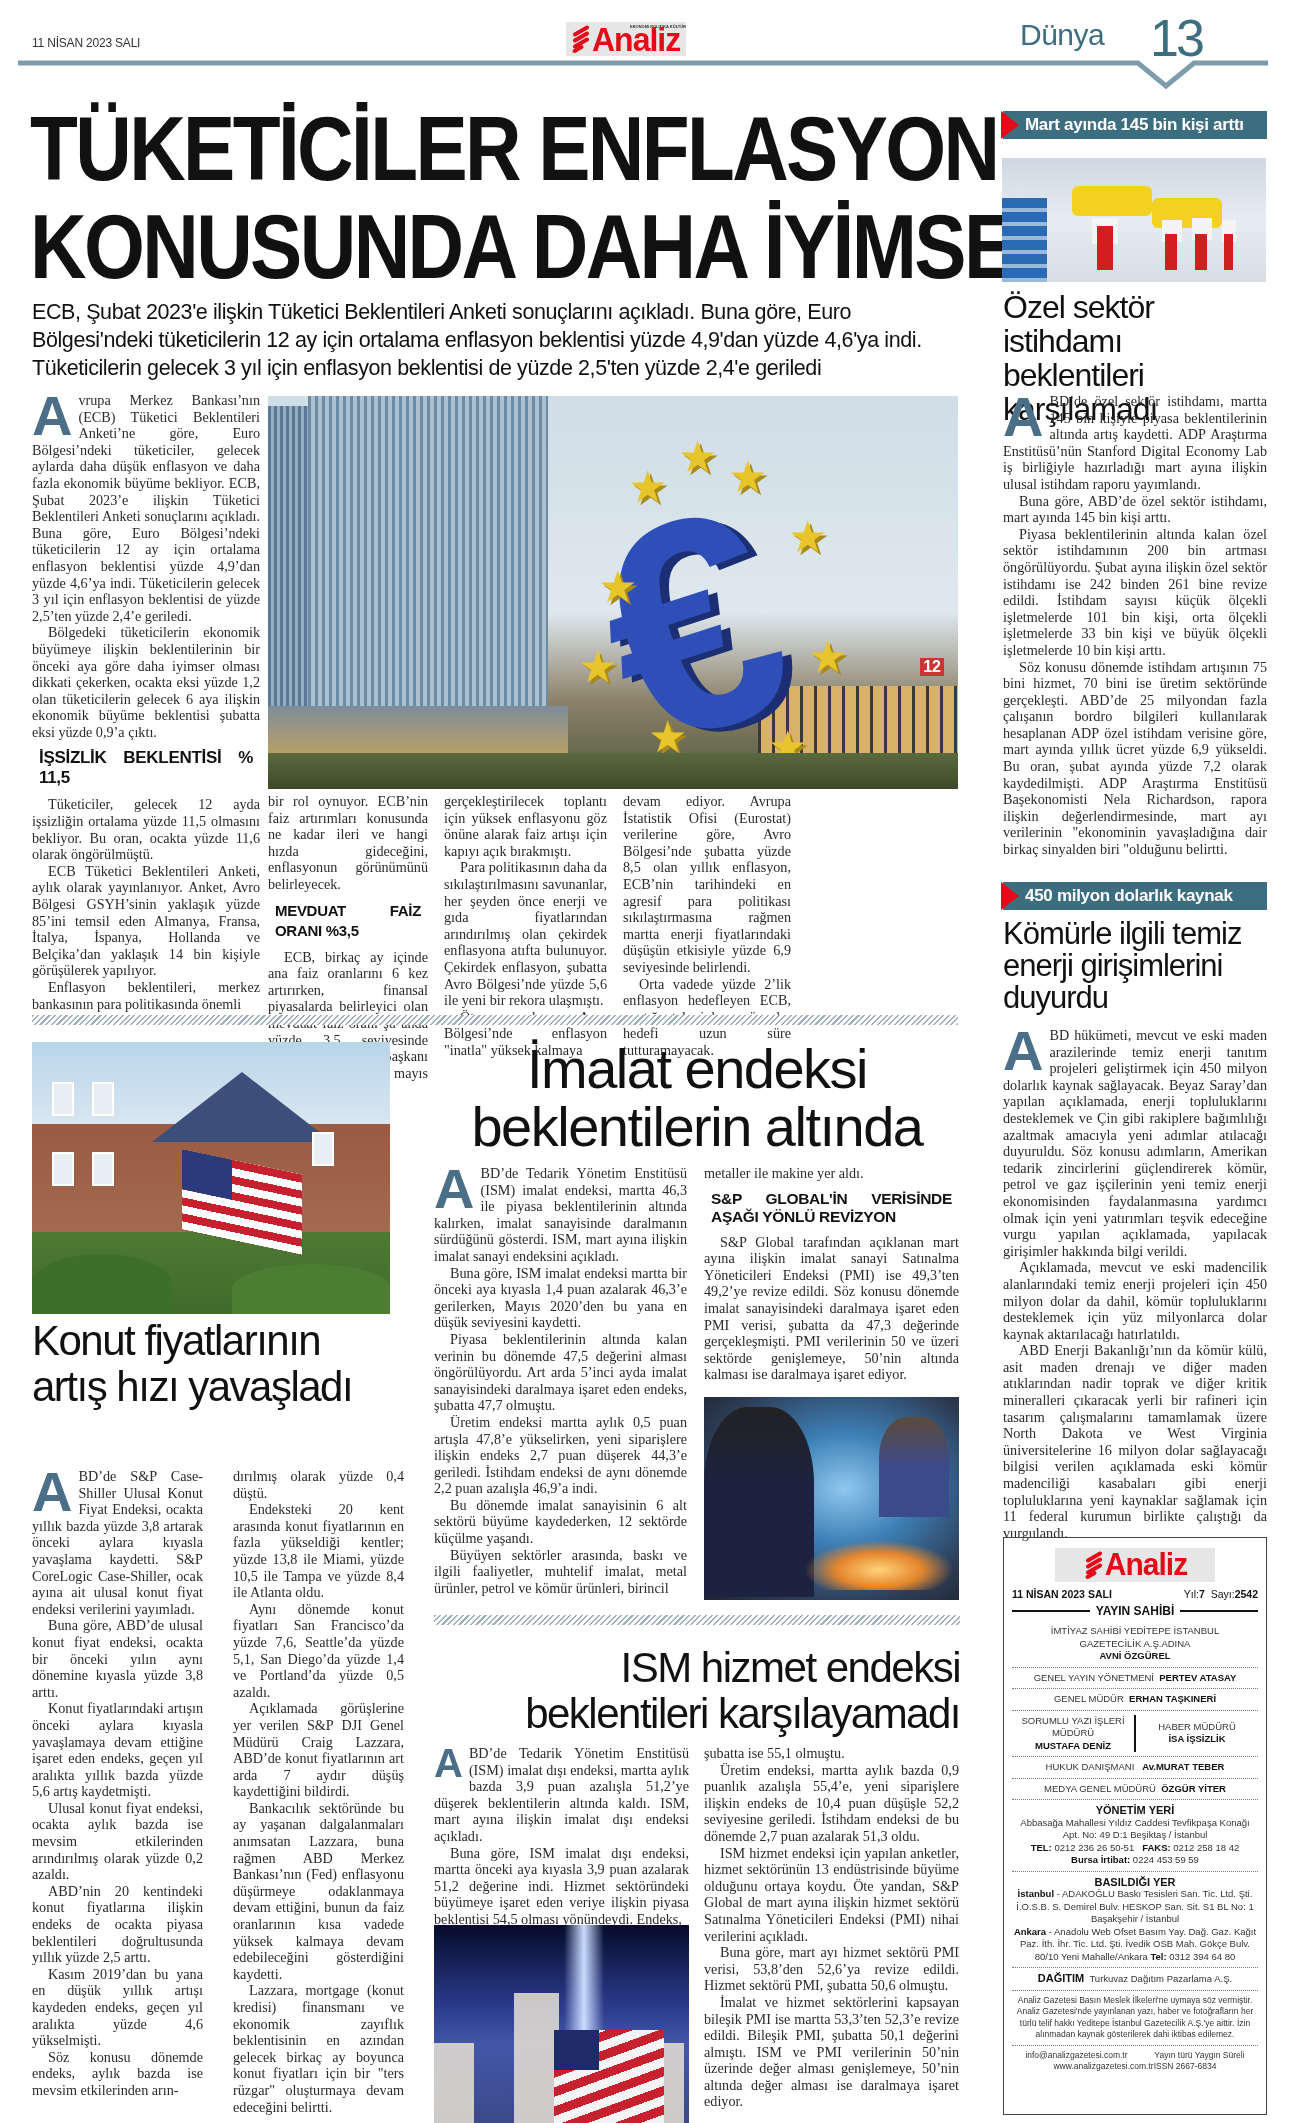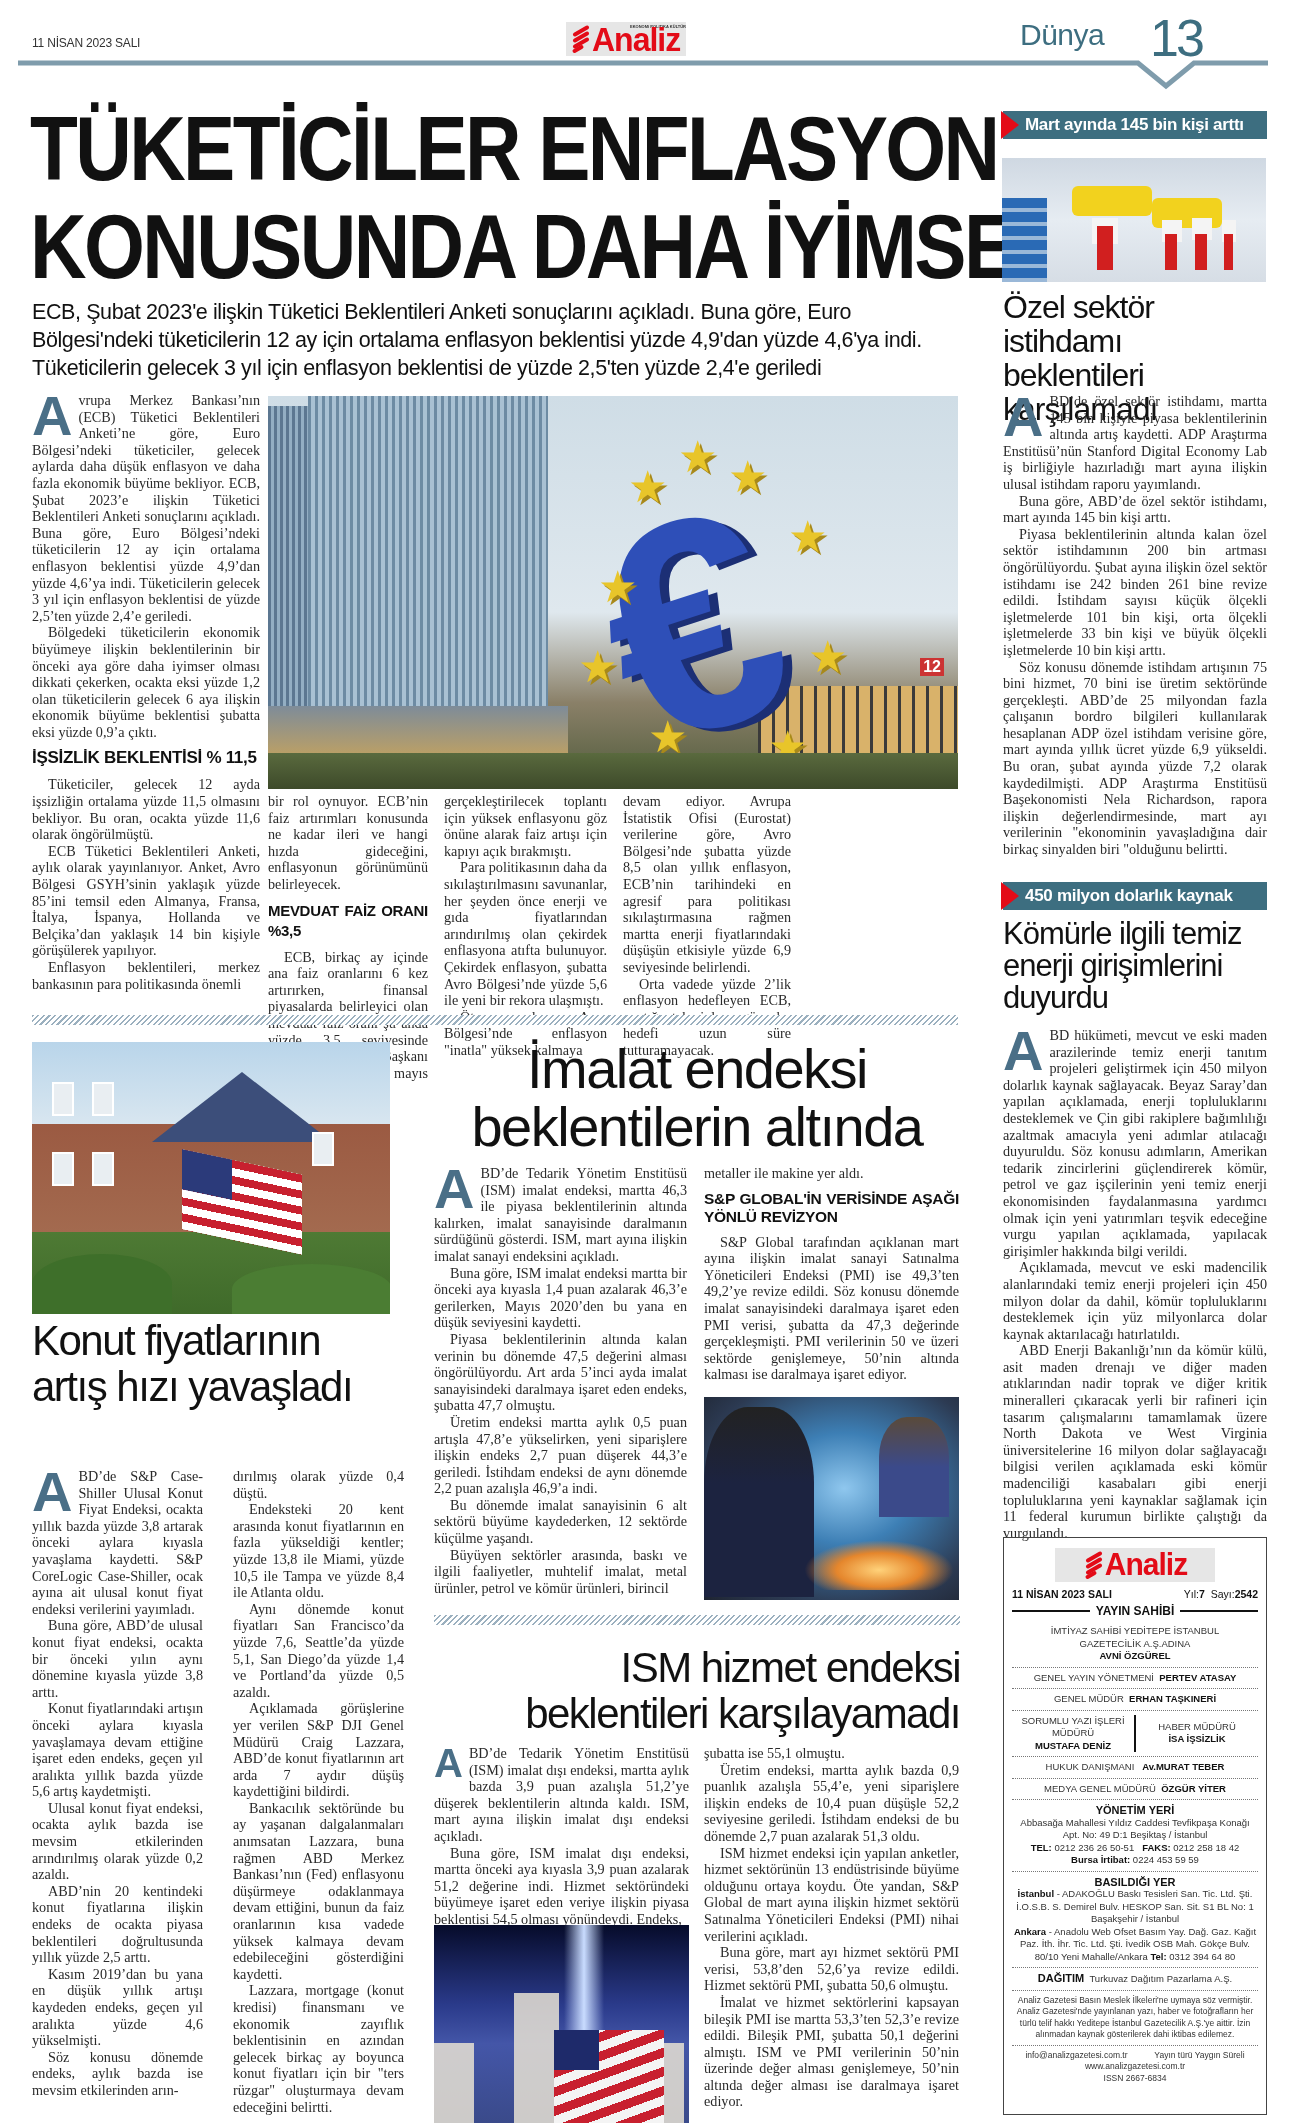--- a/index.html
+++ b/index.html
@@ -21,21 +21,21 @@
 
   
   .headline { left: 30px; top: 100px; width: 930px; font-family: "Liberation Sans", sans-serif; font-weight: 900; font-size: 91px; line-height: 98px; color: #111; letter-spacing: -3px; transform-origin: left top; transform: scaleX(0.86); white-space: nowrap; }
   .deck { left: 32px; top: 298px; width: 930px; font-family: "Liberation Sans", sans-serif; font-size: 21.5px; line-height: 28px; color: #111; letter-spacing: -0.4px; }
 
   
   .body { font-size: 14.2px; line-height: 16.6px; text-align: justify; hyphens: manual; color: #2a2a2a; }
   .body p { text-indent: 16px; }
   .body p.first { text-indent: 0; }
   .drop { float: left; font-family: "Liberation Sans", sans-serif; font-weight: 900; color: #4a6f87; font-size: 56px; line-height: 44px; margin: 2px 6px 0 0; }
-  .subhead { font-family: "Liberation Sans", sans-serif; font-weight: bold; font-size: 17px; line-height: 20px; color: #111; margin: 8px 0 8px; letter-spacing: -0.3px; }
+  .subhead { font-family: "Liberation Sans", sans-serif; font-weight: bold; font-size: 17px; line-height: 20px; color: #111; margin: 8px 7px 8px; letter-spacing: -0.3px; }
 
   .col { position: absolute; }
 
   
   .photo { position: absolute; overflow: hidden; }
   .ecb-photo { left: 268px; top: 396px; width: 690px; height: 393px;
     background: linear-gradient(180deg, #cfdde6 0%, #dfe8ee 55%, #8a8068 78%, #4e5a3a 100%); }
   .tower { position: absolute; left: 40px; top: 0; width: 240px; height: 340px; background: repeating-linear-gradient(90deg, #6d8ba3 0 3px, #a9c1d3 3px 7px); }
   .tower2 { position: absolute; left: 0; top: 10px; width: 50px; height: 320px; background: repeating-linear-gradient(90deg, #5c7791 0 3px, #93aec3 3px 6px); }
   .lowbld { position: absolute; left: 0; top: 310px; width: 300px; height: 60px; background: linear-gradient(180deg, #7e8c99, #c9a45a); }
@@ -341,17 +341,17 @@
     <div class="m-head">BASILDIĞI YER</div>
     <div><b>İstanbul</b><span> - ADAKOĞLU Baskı Tesisleri San. Tic. Ltd. Şti. İ.O.S.B. S. Demirel Bulv. HESKOP San. Sit. S1 BL No: 1 Başakşehir / İstanbul</span></div>
     <div><b>Ankara</b><span> - Anadolu Web Ofset Basım Yay. Dağ. Gaz. Kağıt Paz. İth. İhr. Tic. Ltd. Şti. İvedik OSB Mah. Gökçe Bulv. 80/10 Yeni Mahalle/Ankara </span><b>Tel:</b><span> 0312 394 64 80</span></div>
   </div>
   <div class="m-blk"><b class="m-head">DAĞITIM</b>&nbsp; <span>Turkuvaz Dağıtım Pazarlama A.Ş.</span></div>
   <div class="m-blk small">Analiz Gazetesi Basın Meslek İlkeleri'ne uymaya söz vermiştir. Analiz Gazetesi'nde yayınlanan yazı, haber ve fotoğrafların her türlü telif hakkı Yeditepe İstanbul Gazetecilik A.Ş.'ye aittir. İzin alınmadan kaynak gösterilerek dahi iktibas edilemez.</div>
   <div class="small" style="padding-top:4px; display:flex; justify-content:space-around;">
     <span>info@analizgazetesi.com.tr</span>
     <span>Yayın türü Yaygın Süreli</span>
   </div>
-  <div class="small" style="display:flex; justify-content:flex-start;flex-direction:column;">
+  <div class="small" style="display:flex; justify-content:center;">
     <span>www.analizgazetesi.com.tr</span>
     <span>ISSN 2667-6834</span>
   </div>
 </div>
 
 </body></html>

